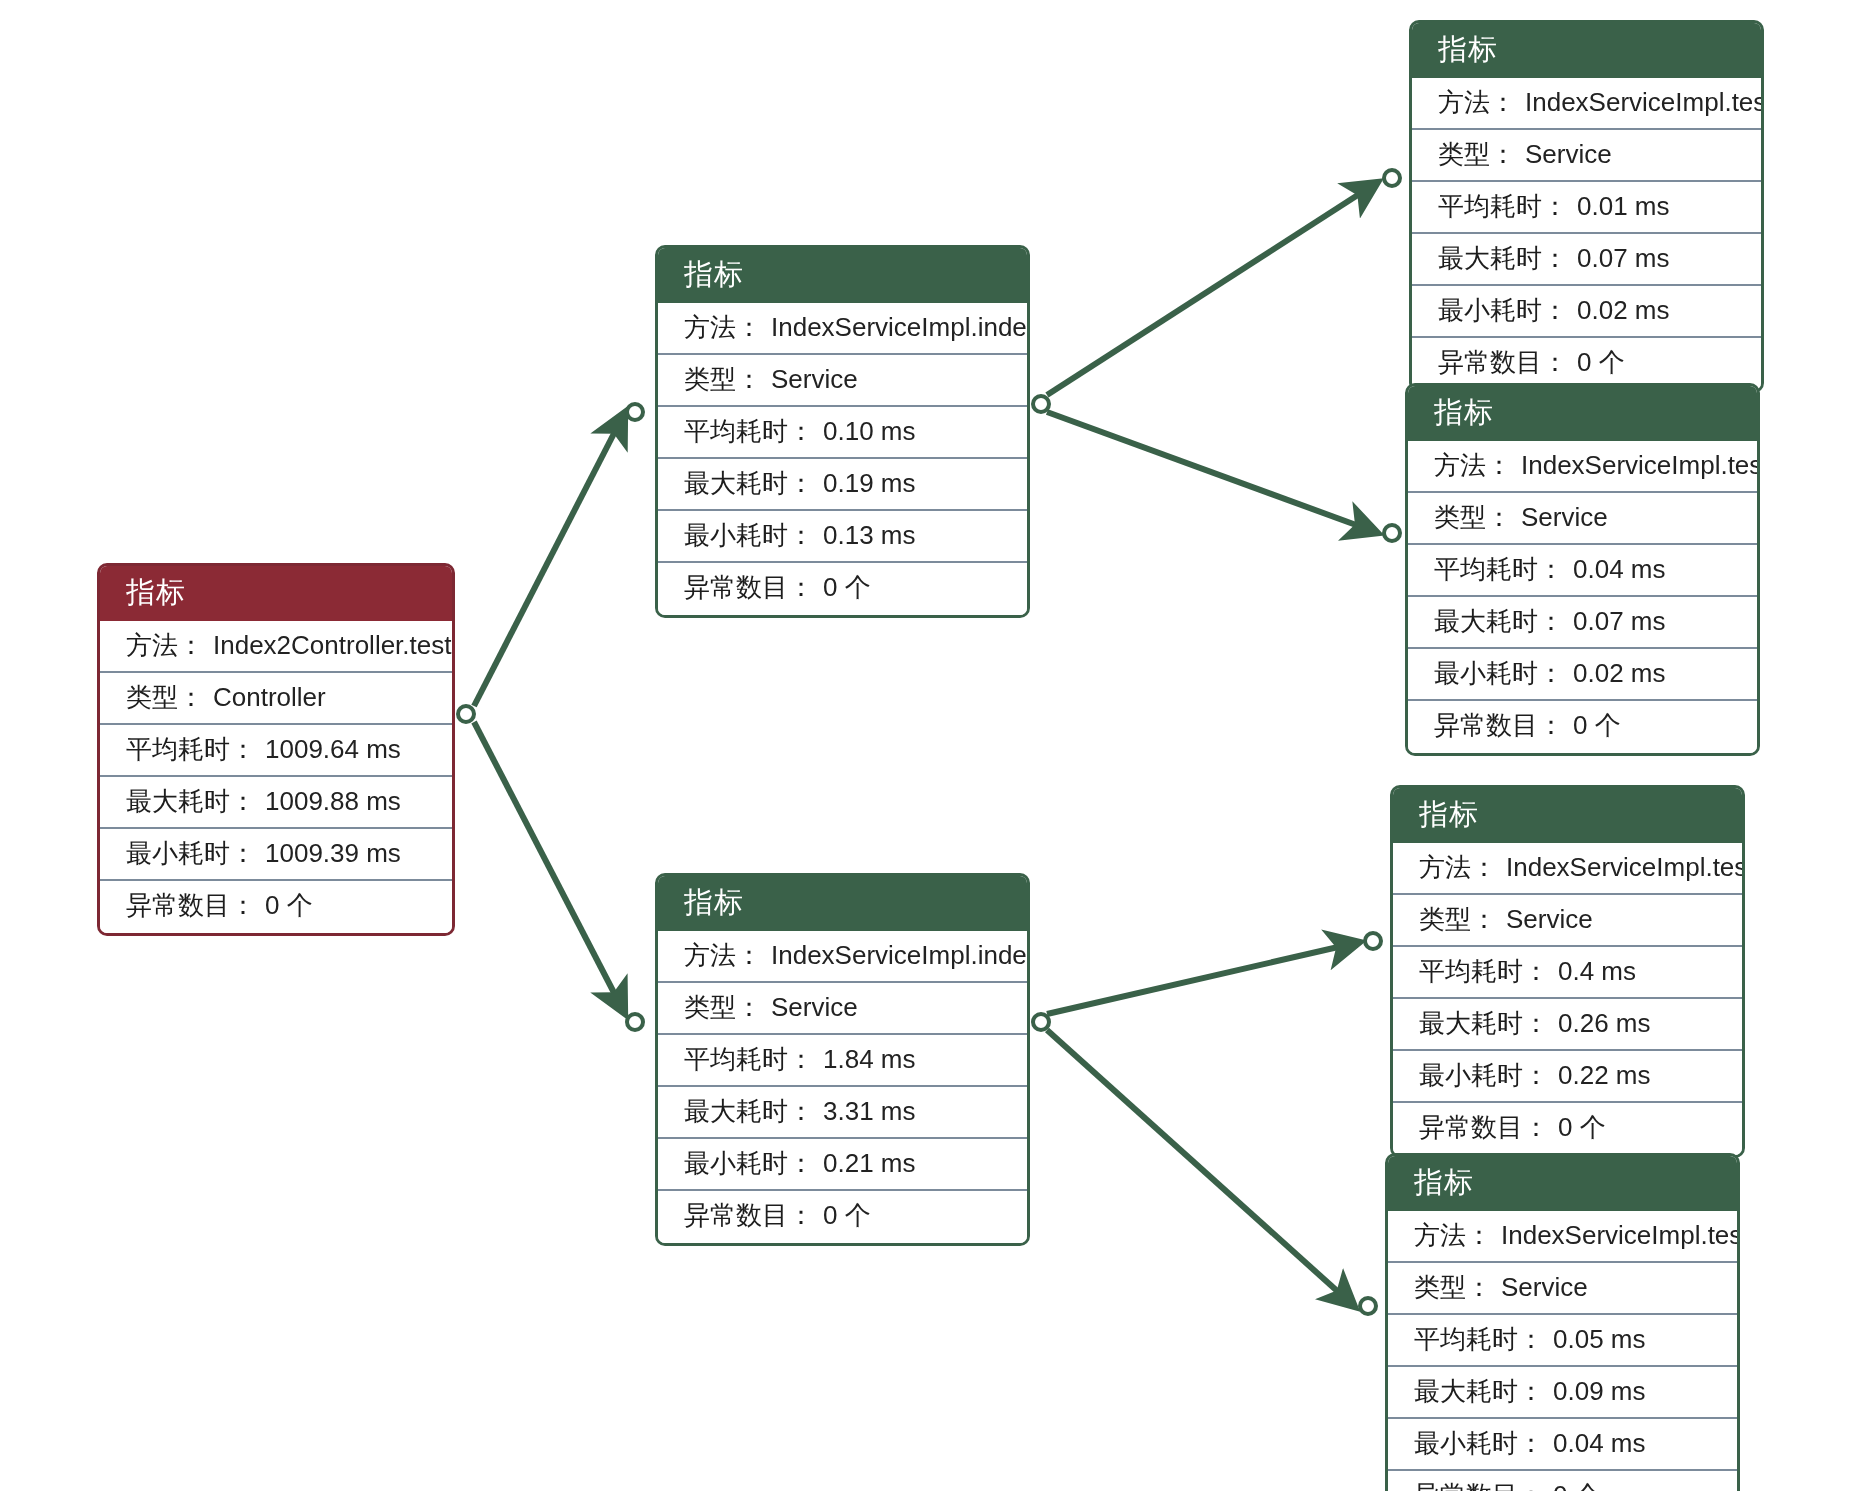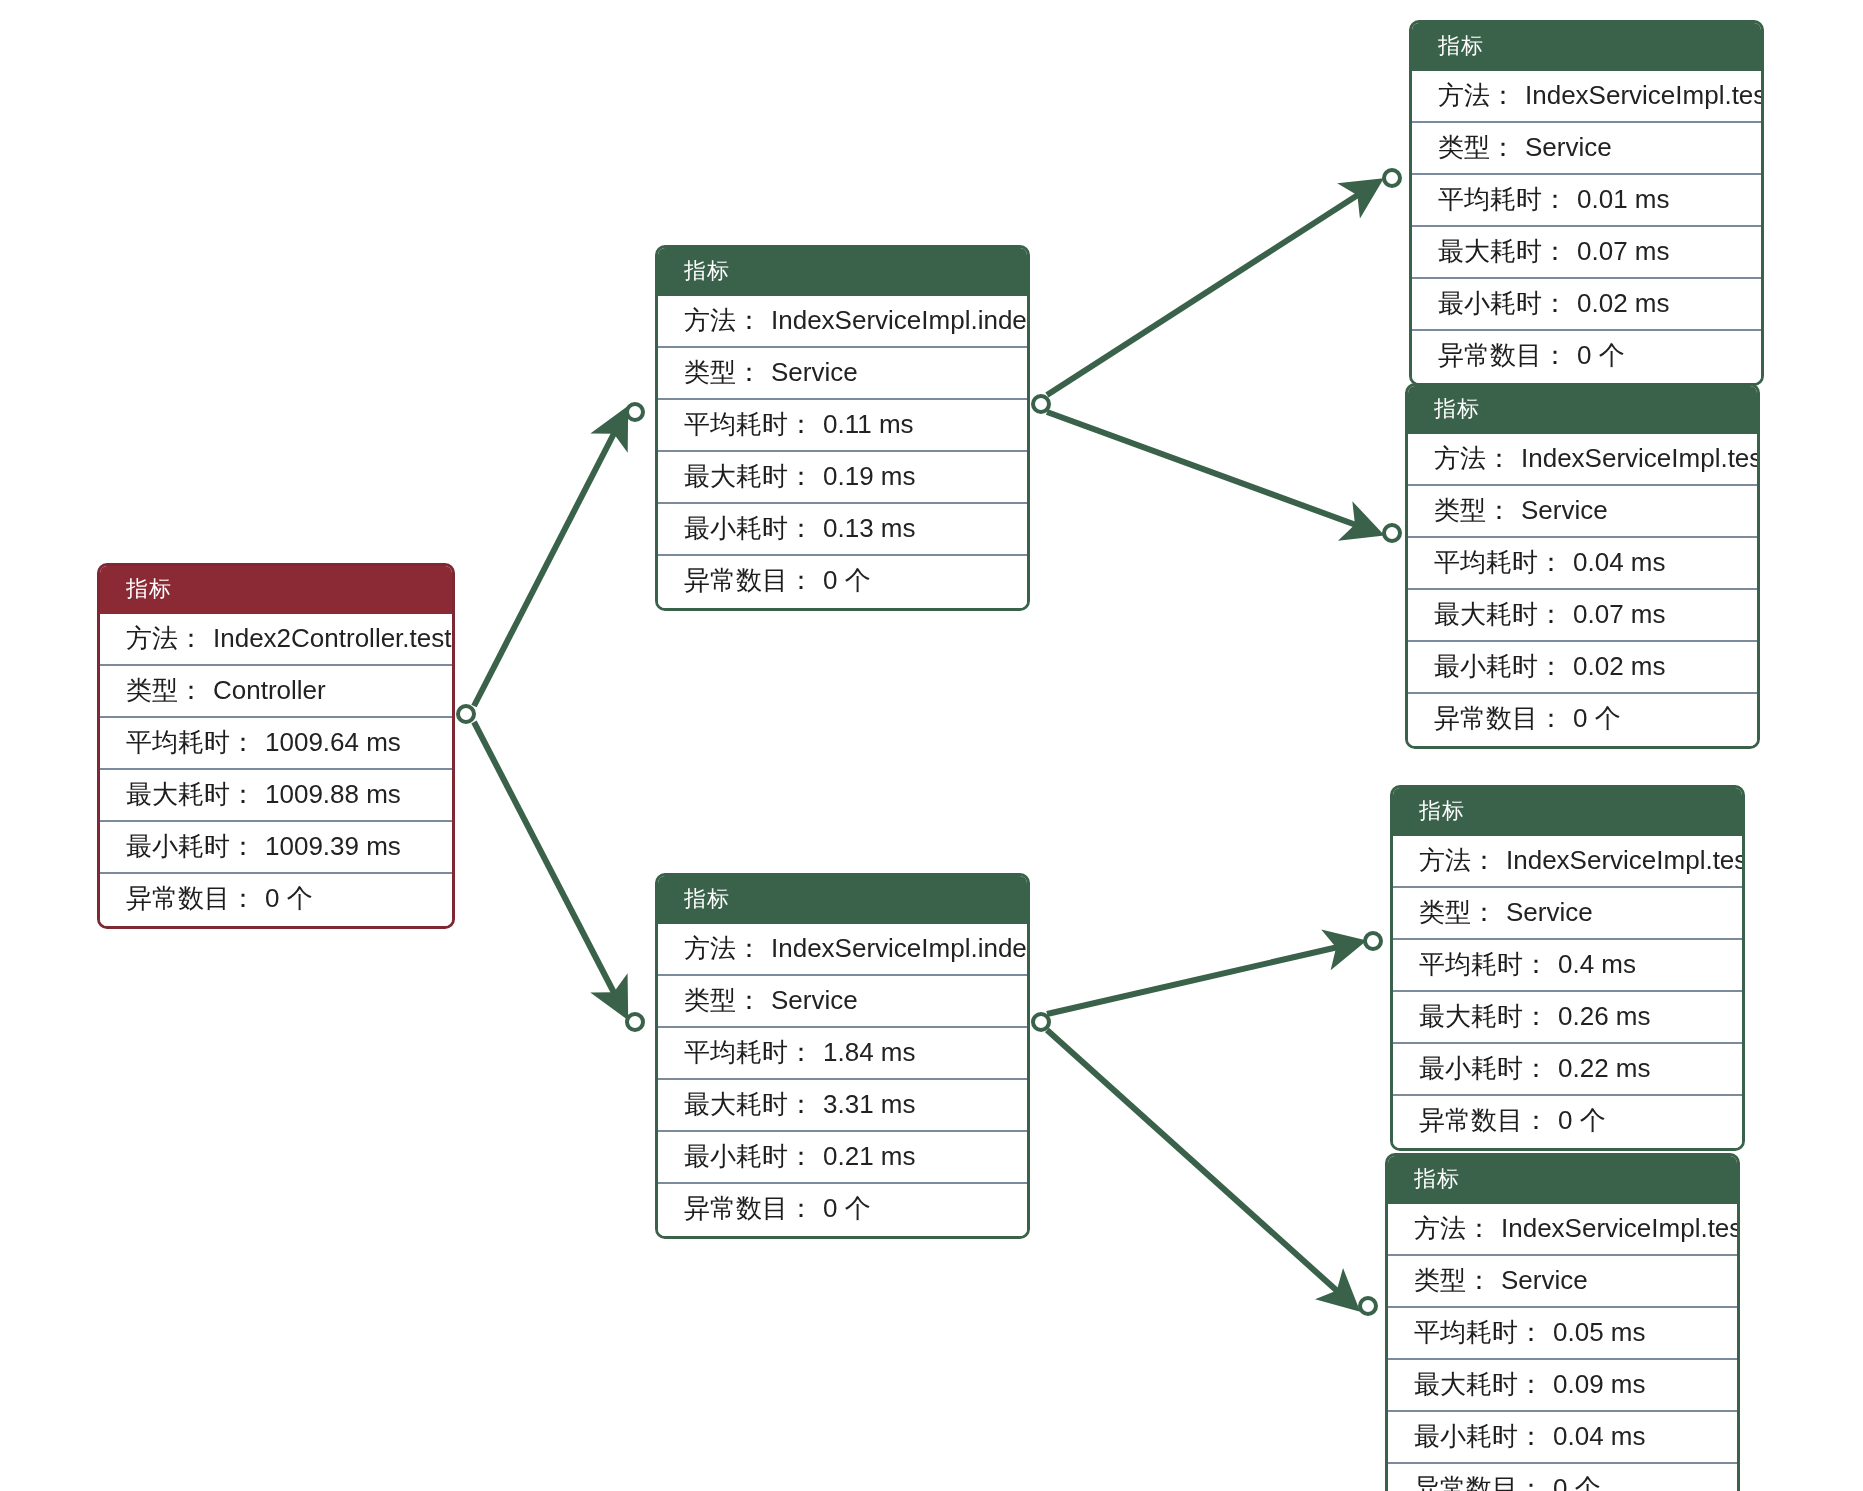--- a/index.html
+++ b/index.html
@@ -41,21 +41,21 @@
     overflow: hidden;
     box-shadow: 0 0 0 0 rgba(0,0,0,0);
   }
   .node.red {
     border-color: #7d2833;
   }
 
   .node-header {
     background: #3a6149;
     color: #ffffff;
-    font-size: 22px;
+    font-size: 29px;
     line-height: 1;
     padding: 12px 0 14px 26px;
     letter-spacing: 1px;
   }
   .node.red .node-header {
     background: #8b2a35;
   }
 
   .node-body {
     background: #ffffff;
@@ -176,21 +176,21 @@
       <div class="row">
         <span class="key">方法：</span>
         <span class="val">IndexServiceImpl.index2</span>
       </div>
       <div class="row">
         <span class="key">类型：</span>
         <span class="val">Service</span>
       </div>
       <div class="row">
         <span class="key">平均耗时：</span>
-        <span class="val">0.11 ms</span>
+        <span class="val">0.10 ms</span>
       </div>
       <div class="row">
         <span class="key">最大耗时：</span>
         <span class="val">0.19 ms</span>
       </div>
       <div class="row">
         <span class="key">最小耗时：</span>
         <span class="val">0.13 ms</span>
       </div>
       <div class="row">

